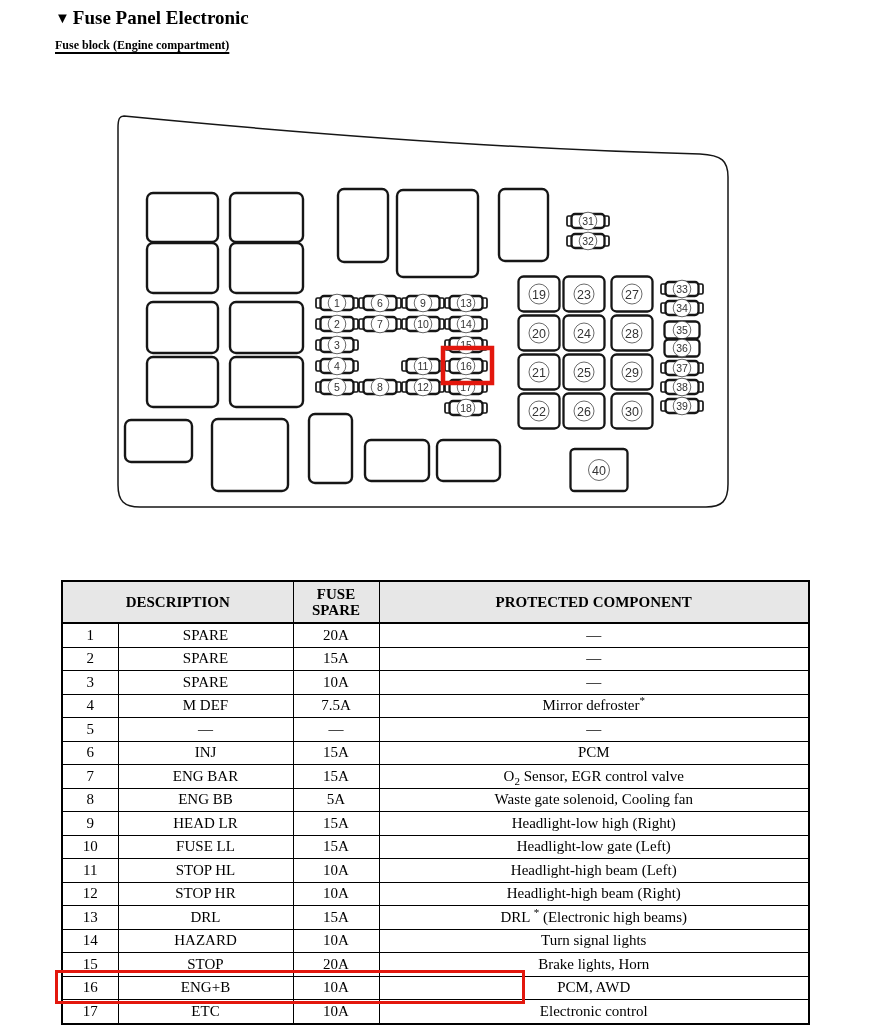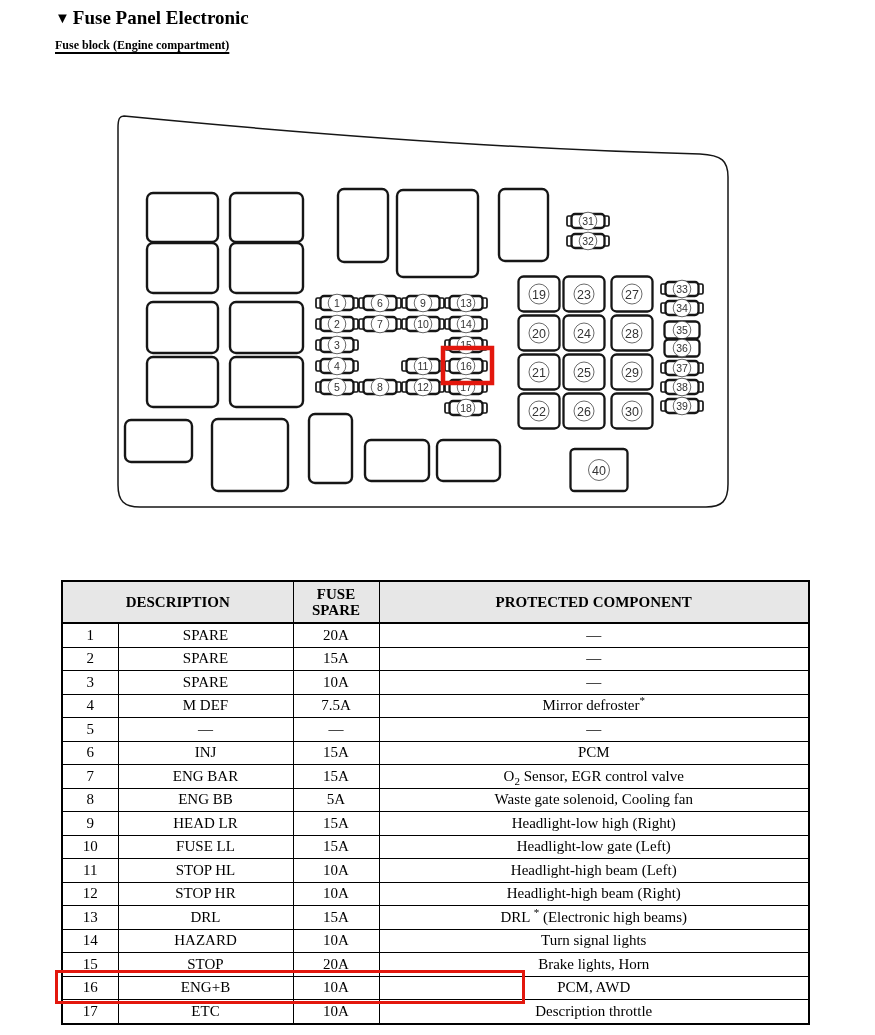--- a/index.html
+++ b/index.html
@@ -420,20 +420,20 @@
           <tr class="hl">
             <td class="num">16</td>
             <td class="desc">ENG+B</td>
             <td class="rating">10A</td>
             <td class="comp"><span>PCM, AWD</span></td>
           </tr>
           <tr>
             <td class="num">17</td>
             <td class="desc">ETC</td>
             <td class="rating">10A</td>
-            <td class="comp"><span>Description throttle</span></td>
+            <td class="comp"><span>Electronic control</span></td>
           </tr>
         </tbody>
     </table>
     <div id="row-highlight" class="row-highlight" style="top: 390px; left: -6px; width: 464px; height: 28px; border-color: rgb(227, 23, 13);"></div>
   </div>
 
 </div>
 
 </body></html>

